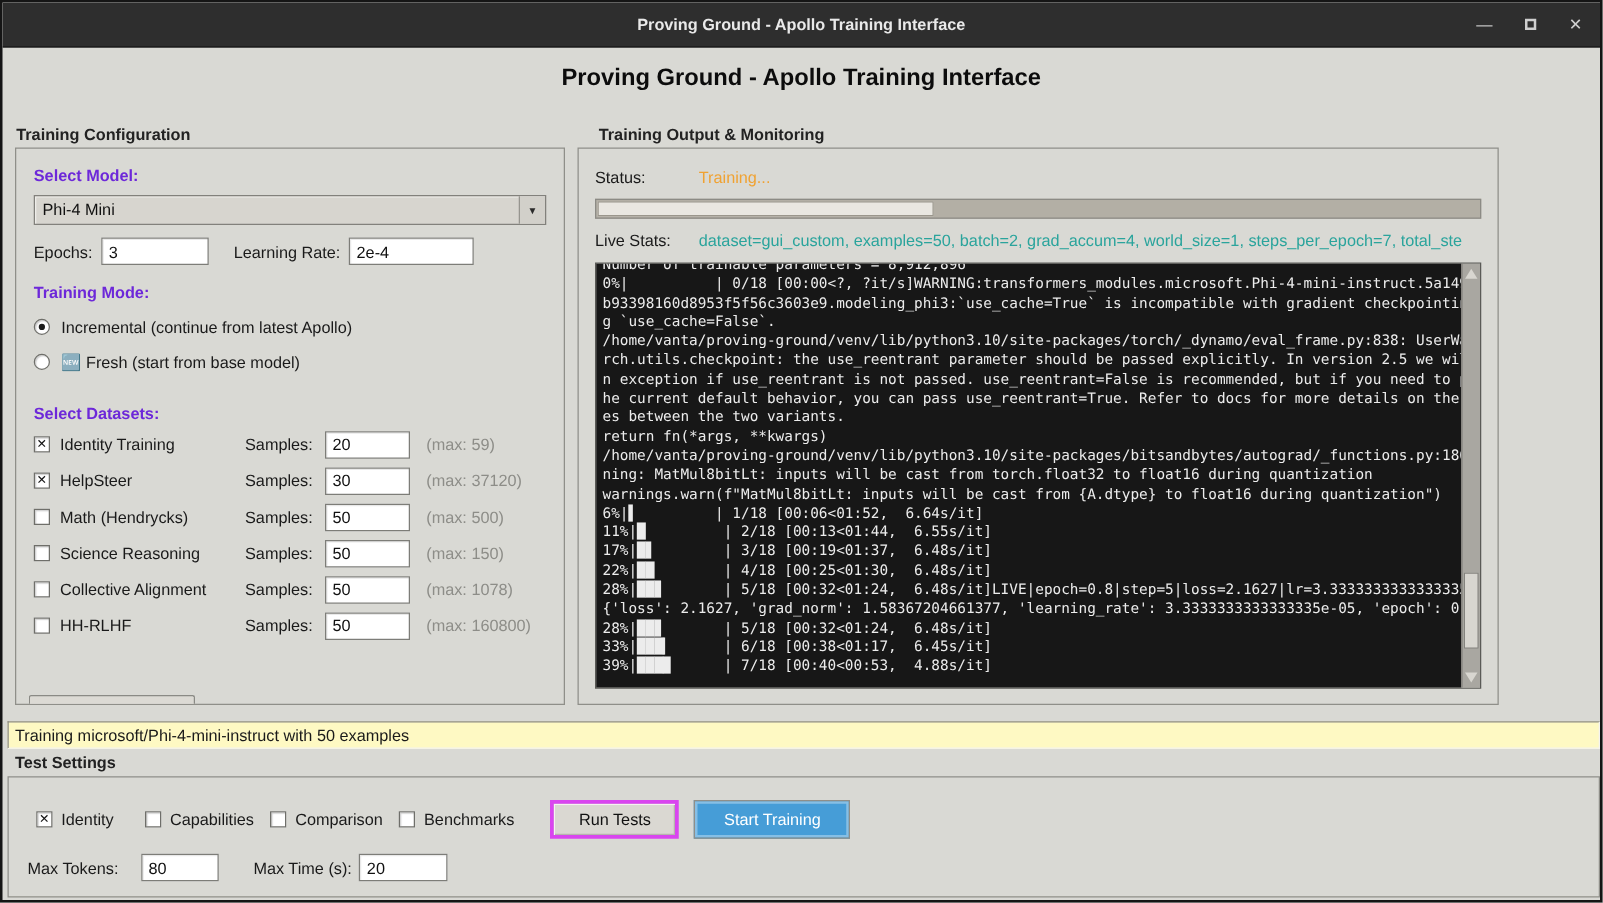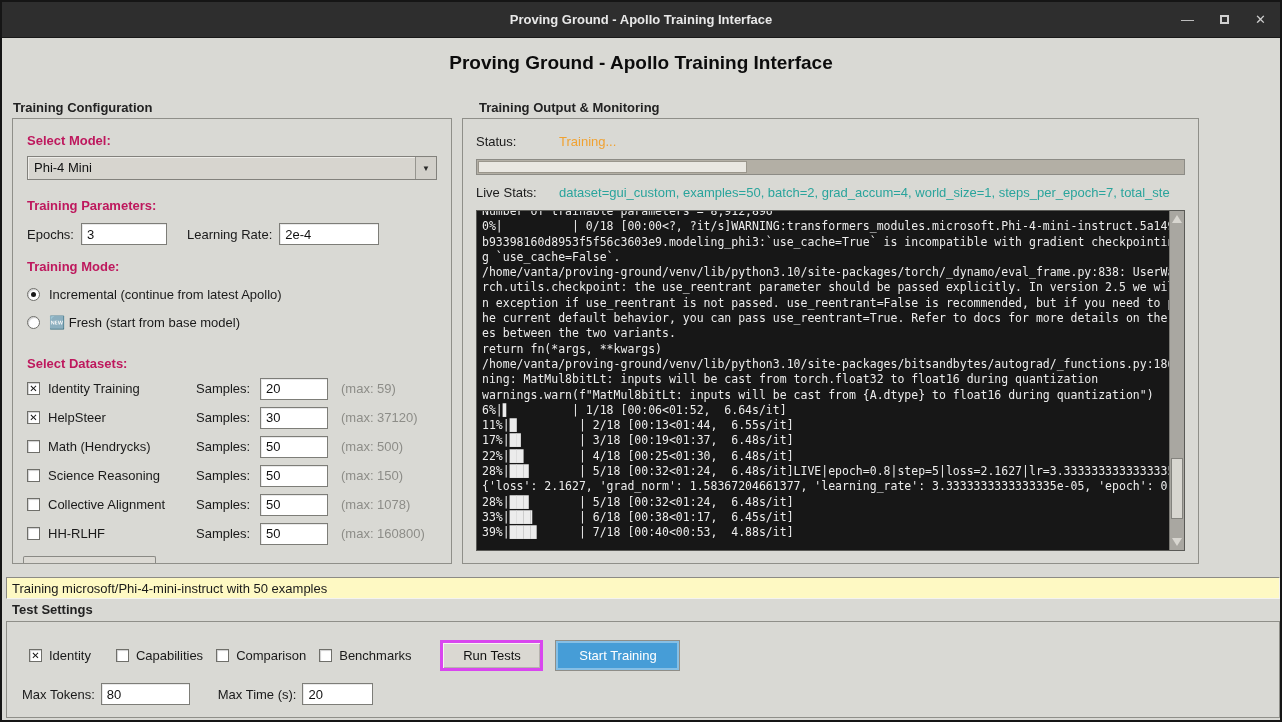--- a/index.html
+++ b/index.html
@@ -20,21 +20,21 @@
   }
   .win-controls { position: absolute; right: 14px; top: 0; height: 100%; display: flex; align-items: center; gap: 26px; color: #cfcfcf; font-weight: normal; }
   .win-btn { font-size: 13px; cursor: default; line-height: 1; }
   .max-box { width: 9px; height: 9px; border: 2px solid #cfcfcf; display: inline-block; }
   
   .app-header { position: absolute; top: 50px; left: 0; right: 0; text-align: center; font-size: 19px; font-weight: bold; color: #0c0c0c; }
   
   .section-label { position: absolute; font-size: 13px; color: #222; font-weight: bold; }
   .tk-frame { position: absolute; border: 1px solid #8f8f89; background: #d9d9d4; }
   
-  .bold-label { font-weight: bold; font-size: 13px; color: #be185d; }
+  .bold-label { font-weight: bold; font-size: 13px; color: #6d28d9; }
   .inline-label { font-size: 13px; color: #1a1a1a; }
   .tk-input {
     background: #ffffff; border: 1px solid #7d7d78; height: 22px;
     font-family: "Liberation Sans", sans-serif; font-size: 13px; color: #111;
     padding: 1px 5px; box-shadow: inset 1px 1px 0 #e9e9e9;
   }
   .cb {
     width: 13px; height: 13px; background: #fff; border: 1px solid #6f6f6a;
     display: inline-flex; align-items: center; justify-content: center;
     font-size: 10px; line-height: 1; color: #111; flex: none;
@@ -102,21 +102,21 @@
     background: #dad8d2; border: 3px solid #d946ef;
     box-shadow: inset 1px 1px 0 #f5f4f1, inset -1px -1px 0 #b6b4ae;
     display: flex; align-items: center; justify-content: center;
   }
   .start-training-btn {
     margin-left: 12px; width: 125px; height: 31px; font-family: "Liberation Sans", sans-serif; font-size: 13px; color: #ffffff;
     border: 1px solid #8f8e88; box-shadow: inset 0 0 0 2px rgba(255,255,255,0.35);
     display: flex; align-items: center; justify-content: center;
   }
   .tests-row2 { display: flex; align-items: center; margin-top: 12px; margin-left: -7px; }
-  .max-tokens-input { width: 89px; margin-left: 6px; }
+  .max-tokens-input { width: 62px; margin-left: 18px; }
   .max-time-label { margin-left: 28px; }
   .max-time-input { width: 71px; margin-left: 6px; }
 </style>
 </head>
 <body>
 
 <div class="window">
 
   <div class="titlebar">
     <span>Proving Ground - Apollo Training Interface</span>
@@ -130,21 +130,20 @@
   <div class="app-header">Proving Ground - Apollo Training Interface</div>
 
   <div class="section-label" style="left:11px; top:98px;">Training Configuration</div>
   <div class="tk-frame config-frame">
     <div class="bold-label">Select Model:</div>
     <div class="combobox">
       <span class="combo-field">Phi-4 Mini</span>
       <span class="combo-arrow">▼</span>
     </div>
 
-    <div class="bold-label mt18">Training Parameters:</div>
     <div class="params-row">
       <span class="inline-label">Epochs:</span>
       <input class="tk-input epochs-input" value="3" style="">
       <span class="inline-label lr-label">Learning Rate:</span>
       <input class="tk-input lr-input" value="2e-4" style="">
     </div>
 
     <div class="bold-label mt14">Training Mode:</div>
     <div id="mode-list">
         <div class="mode-row">

